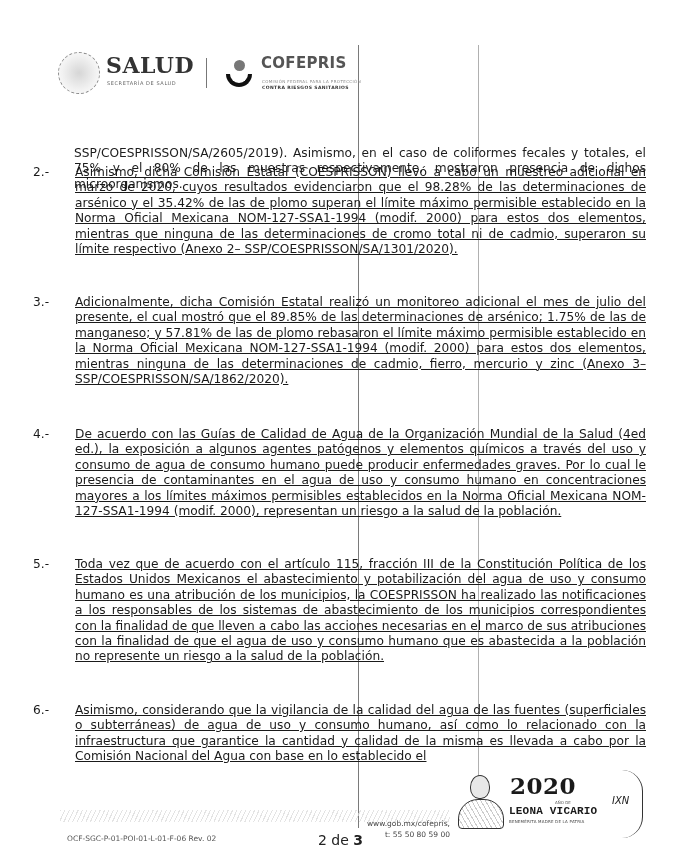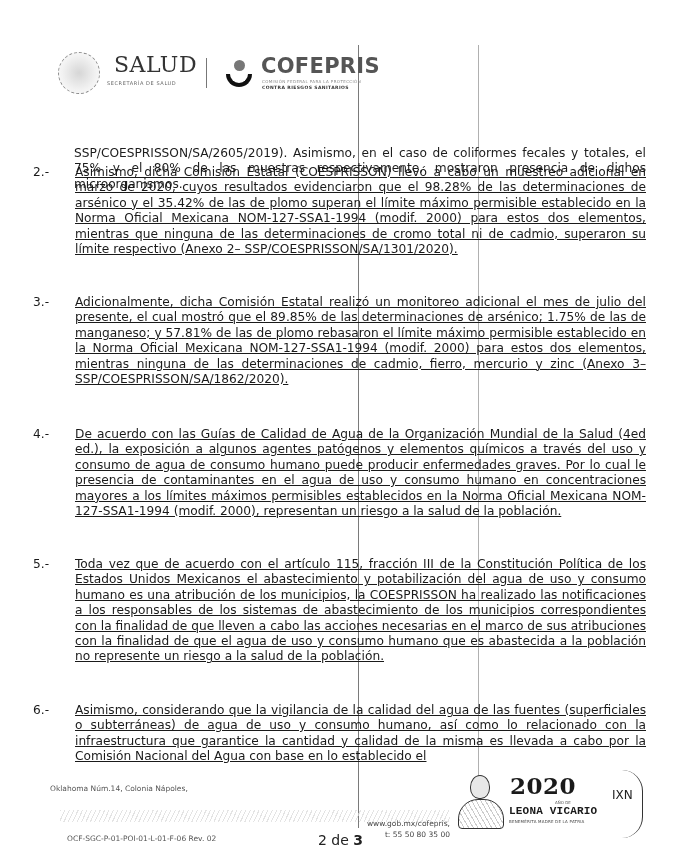--- a/index.html
+++ b/index.html
@@ -5,27 +5,27 @@
     html, body { margin: 0; padding: 0; background: #ffffff; }
     body { width: 673px; height: 863px; position: relative; overflow: hidden; font-family: "DejaVu Sans", sans-serif; color: #1a1a1a; }
     .vline { position: absolute; top: 45px; bottom: 35px; width: 1px; background: #9a9a9a; }
     .vline.a { left: 358px; background: #7a7a7a; }
     .vline.b { left: 478px; background: #b0b0b0; }
 
     
     .header { position: absolute; left: 58px; top: 50px; height: 45px; width: 400px; }
     .seal { position: absolute; left: 0; top: 2px; width: 40px; height: 40px; border-radius: 50%;
             border: 1px dashed #8a8a8a; background: radial-gradient(circle, #d6d6d6 0%, #f2f2f2 60%, #ffffff 100%); }
-    .salud { position: absolute; left: 56px; top: 2px; font-family: "DejaVu Serif", serif; font-weight: normal; font-size: 22px; color: #333; letter-spacing: 0.5px; }
+    .salud { position: absolute; left: 48px; top: 2px; font-family: "DejaVu Serif", serif; font-weight: bold; font-size: 22px; color: #333; letter-spacing: 0.5px; }
     .salud-sub { position: absolute; left: 49px; top: 30px; font-size: 5px; color: #666; letter-spacing: 0.6px; }
     .hdivider { position: absolute; left: 148px; top: 8px; width: 1px; height: 30px; background: #777; }
     .cof-logo { position: absolute; left: 166px; top: 8px; width: 30px; height: 30px; }
     .cof-logo .dot { position: absolute; left: 10px; top: 2px; width: 11px; height: 11px; border-radius: 50%; background: #777; }
     .cof-logo .arc { position: absolute; left: 2px; top: 16px; width: 26px; height: 13px; border-radius: 0 0 14px 14px; border: 4px solid #111; border-top: none; box-sizing: border-box; }
-    .cofepris { position: absolute; left: 203px; top: 4px; font-family: "DejaVu Sans", sans-serif; font-weight: bold; font-size: 21px; color: #555; letter-spacing: 0.3px; text-align: right; }
+    .cofepris { position: absolute; left: 203px; top: 4px; font-family: "DejaVu Sans", sans-serif; font-weight: bold; font-size: 15px; color: #555; letter-spacing: 0.3px; text-align: right; }
     .cof-sub1 { position: absolute; left: 204px; top: 29px; font-size: 4px; color: #888; letter-spacing: 0.4px; }
     .cof-sub2 { position: absolute; left: 204px; top: 35px; font-size: 4.5px; color: #333; font-weight: bold; letter-spacing: 0.4px; }
     .para { position: absolute; width: 563px; font-size: 12.2px; line-height: 15.4px; text-align: justify; color: #1c1c1c; }
     .para.cont { left: 74px; top: 103px; width: 572px; margin-top: 43px; }
     .item { position: absolute; left: 33px; width: 613px; font-size: 12.2px; line-height: 15.4px; }
     .item .num { position: absolute; left: 0; top: 0; width: 42px; }
     .item .body { margin-left: 42px; text-align: justify; text-decoration: underline; }
     .item.i2 { top: 165px; }
     .item.i3 { top: 295px; }
     .item.i4 { top: 427px; }
@@ -42,21 +42,21 @@
     .page-num b { font-weight: bold; }
     .portrait { position: absolute; left: 456px; top: 773px; width: 48px; height: 56px; }
     .portrait .head { position: absolute; left: 14px; top: 2px; width: 18px; height: 22px; border-radius: 50% 50% 45% 45%; border: 1.5px solid #333; background: #e8e8e8; }
     .portrait .bust { position: absolute; left: 2px; top: 26px; width: 44px; height: 28px; border-radius: 20px 20px 4px 4px; border: 1.5px solid #333; background: repeating-linear-gradient(60deg, #ccc 0 1px, #fff 1px 4px); }
     .y2020 { position: absolute; left: 510px; top: 772px; font-family: "DejaVu Serif", serif; font-weight: bold; font-size: 23px; color: #1a1a1a; letter-spacing: 0.5px; }
     .anio { position: absolute; left: 555px; top: 800px; font-size: 4px; color: #555; }
     .leona { position: absolute; left: 509px; top: 805px; font-family: Liberation Mono, monospace; font-weight: bold; font-size: 11px; color: #1a1a1a; letter-spacing: 0.2px; }
     .benem { position: absolute; left: 509px; top: 819px; font-size: 4px; color: #444; letter-spacing: 0.2px; }
     .sig { position: absolute; left: 612px; top: 770px; width: 40px; height: 70px; }
     .sig .stroke { position: absolute; left: 10px; top: 0; width: 20px; height: 68px; border-right: 1px solid #333; border-radius: 0 40px 40px 0; }
-    .sig .init { position: absolute; left: 0; top: 18px; font-size: 12px; color: #222; }
+    .sig .init { position: absolute; left: 0; top: 25px; font-size: 10px; font-style: italic; color: #222; }
   </style>
 </head>
 <body>
 
 <div class="vline a"></div>
 <div class="vline b"></div>
 
 <div class="header">
   <div class="seal"></div>
   <div class="salud">SALUD</div>
@@ -92,26 +92,25 @@
   <span class="num">5.-</span>
   <div class="body">Toda vez que de acuerdo con el artículo 115, fracción III de la Constitución Política de los Estados Unidos Mexicanos el abastecimiento y potabilización del agua de uso y consumo humano es una atribución de los municipios, la COESPRISSON ha realizado las notificaciones a los responsables de los sistemas de abastecimiento de los municipios correspondientes con la finalidad de que lleven a cabo las acciones necesarias en el marco de sus atribuciones con la finalidad de que el agua de uso y consumo humano que es abastecida a la población no represente un riesgo a la salud de la población.</div>
 </div>
 
 <div class="item i6">
   <span class="num">6.-</span>
   <div class="body">Asimismo, considerando que la vigilancia de la calidad del agua de las fuentes (superficiales o subterráneas) de agua de uso y consumo humano, así como lo relacionado con la infraestructura que garantice la cantidad y calidad de la misma es llevada a cabo por la Comisión Nacional del Agua con base en lo establecido el</div>
 </div>
 
 <div class="addr">
-  <div>Oklahoma Núm.14, Colonia Nápoles,</div>
 </div>
 
 <div class="web">
   <div>www.gob.mx/cofepris,</div>
-  <div>t: 55 50 80 35 00</div>
+  <div>t: 55 50 80 59 00</div>
 </div>
 
 <div class="pattern"></div>
 
 <div class="form-code">OCF-SGC-P-01-POI-01-L-01-F-06 Rev. 02</div>
 
 <div class="page-num">
   <span>2</span><span> de </span><b>3</b>
 </div>
 

